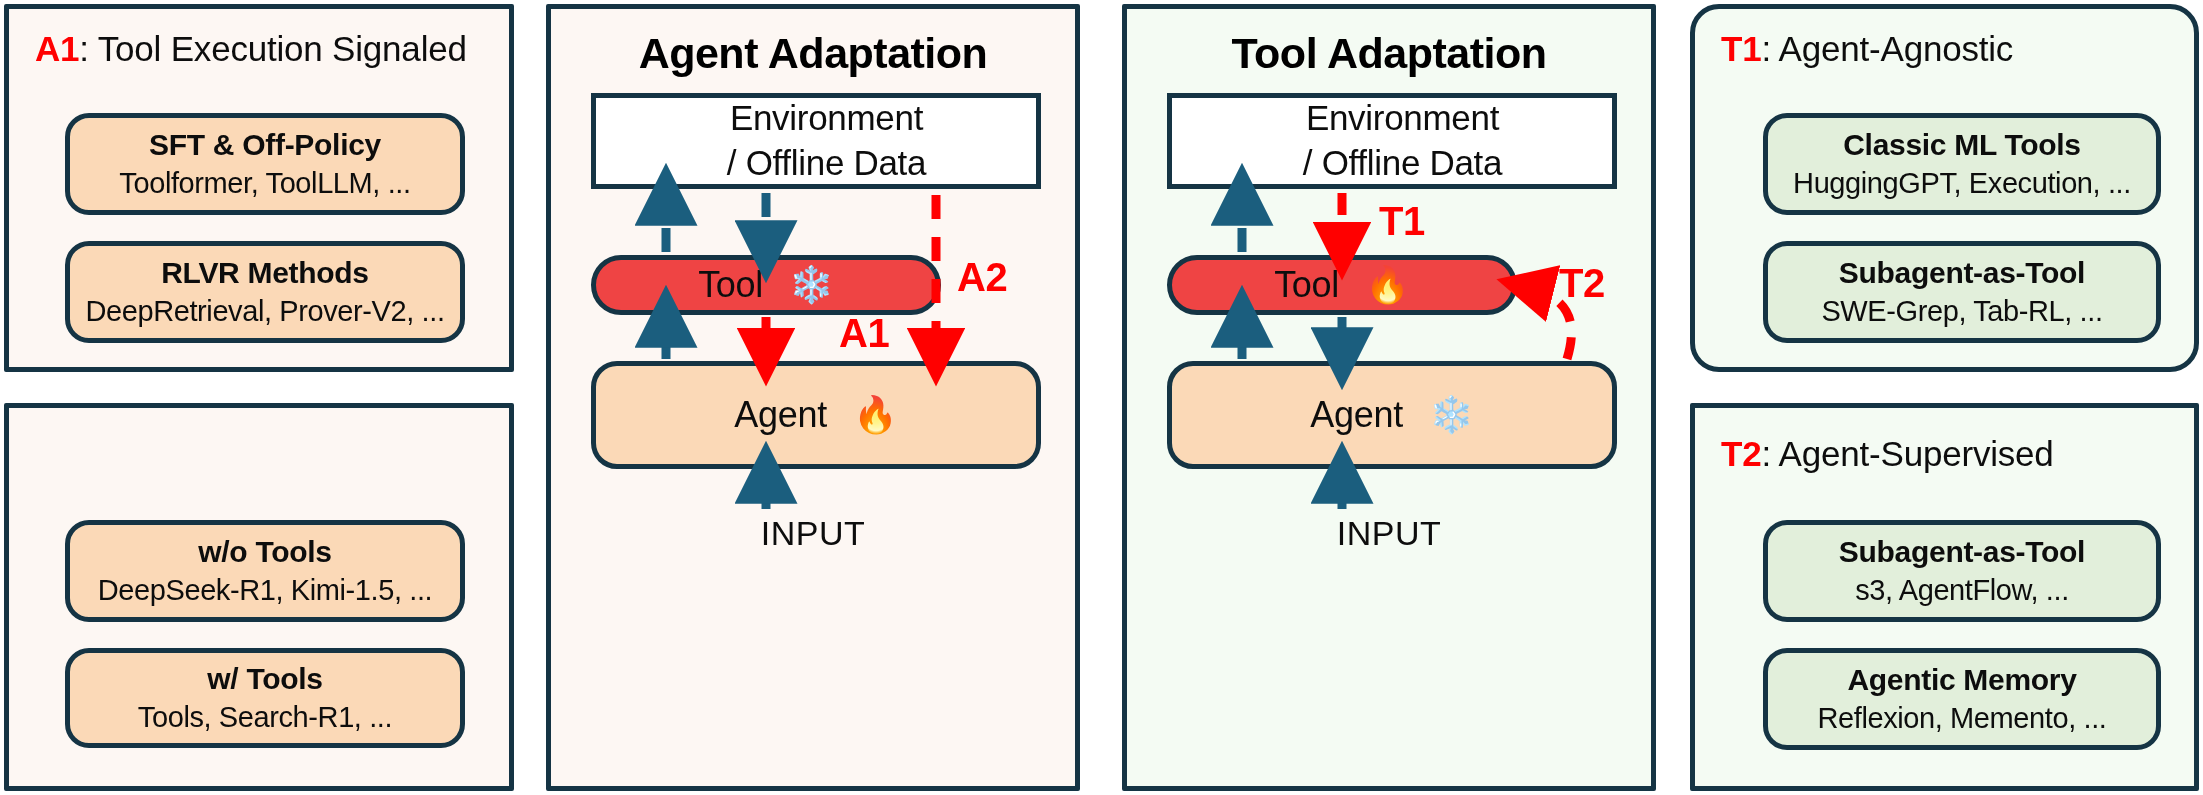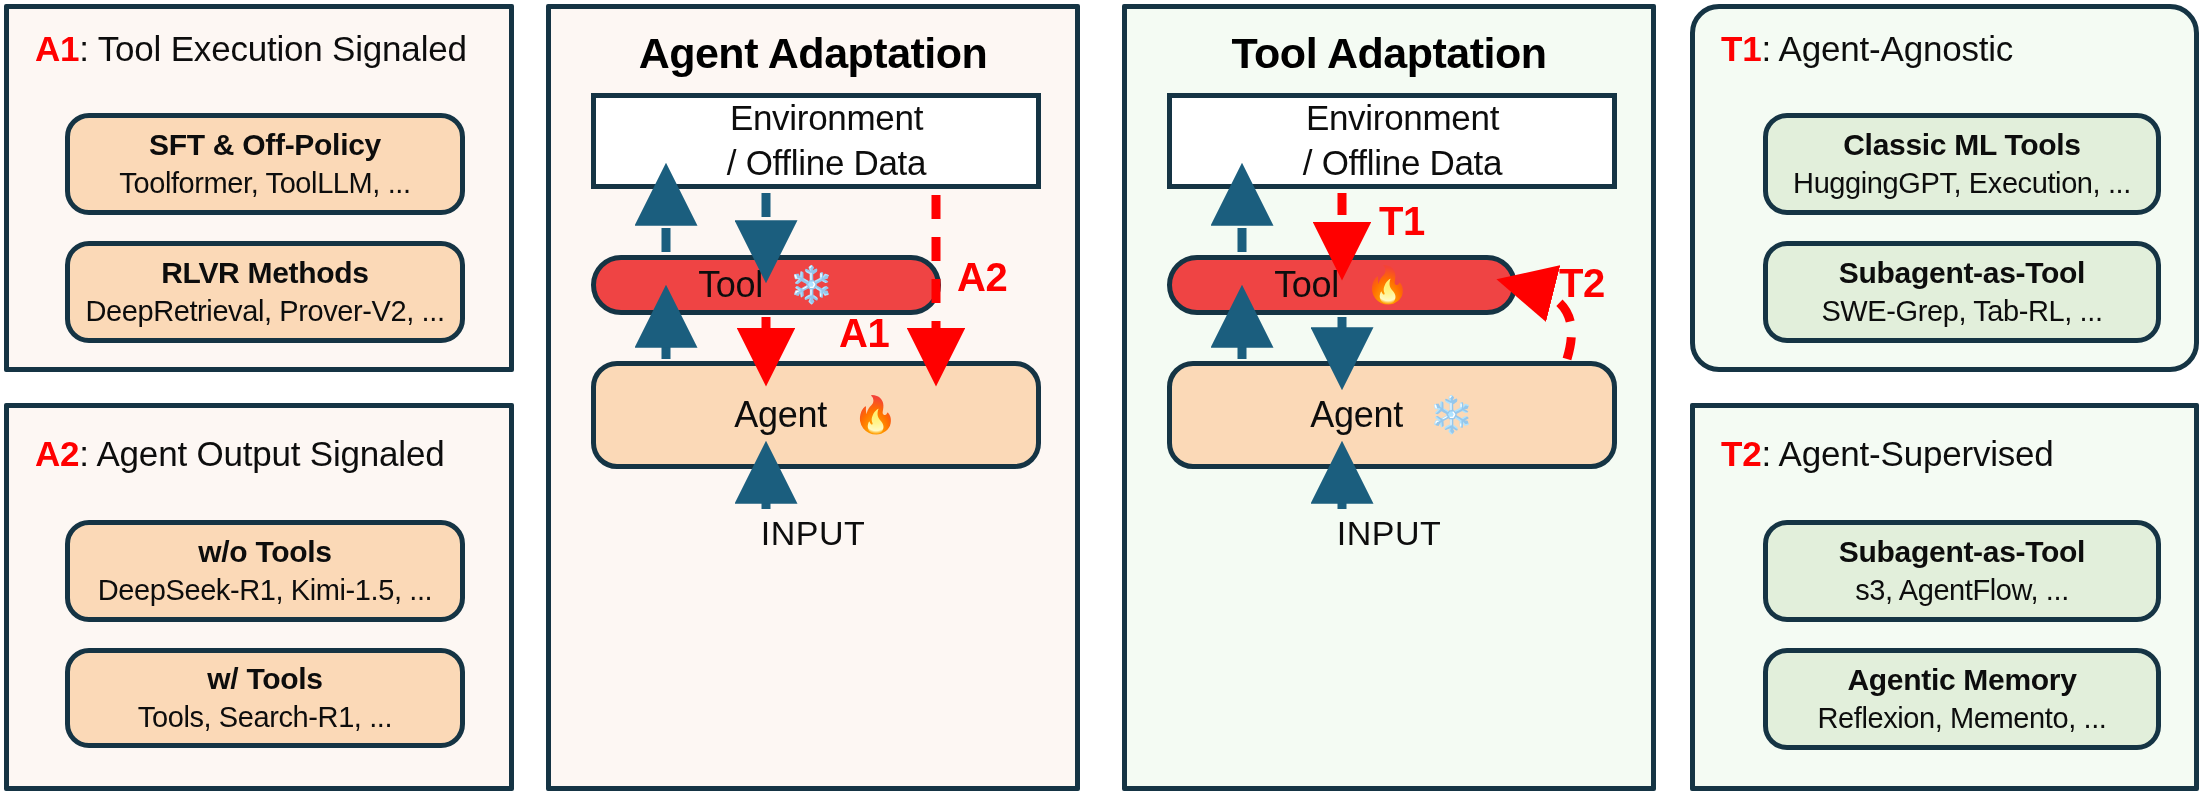--- a/index.html
+++ b/index.html
@@ -95,23 +95,20 @@
       <div class="t2">Toolformer, ToolLLM, ...</div>
     </div>
 
     <div class="card peach" style="left:56px;top:232px;width:400px;height:102px;">
       <div class="t1">RLVR Methods</div>
       <div class="t2">DeepRetrieval, Prover-V2, ...</div>
     </div>
   </div>
 
   <div class="panel cream" style="left:4px;top:403px;width:510px;height:388px;">
-    <div class="side-head" style="left:26px;top:26px;">
-      <span class="tag">A2</span><span>: Agent Output Signaled</span>
-    </div>
 
     <div class="card peach" style="left:56px;top:112px;width:400px;height:102px;">
       <div class="t1">w/o Tools</div>
       <div class="t2">DeepSeek-R1, Kimi-1.5, ...</div>
     </div>
 
     <div class="card peach" style="left:56px;top:240px;width:400px;height:100px;">
       <div class="t1">w/ Tools</div>
       <div class="t2">Tools, Search-R1, ...</div>
     </div>

